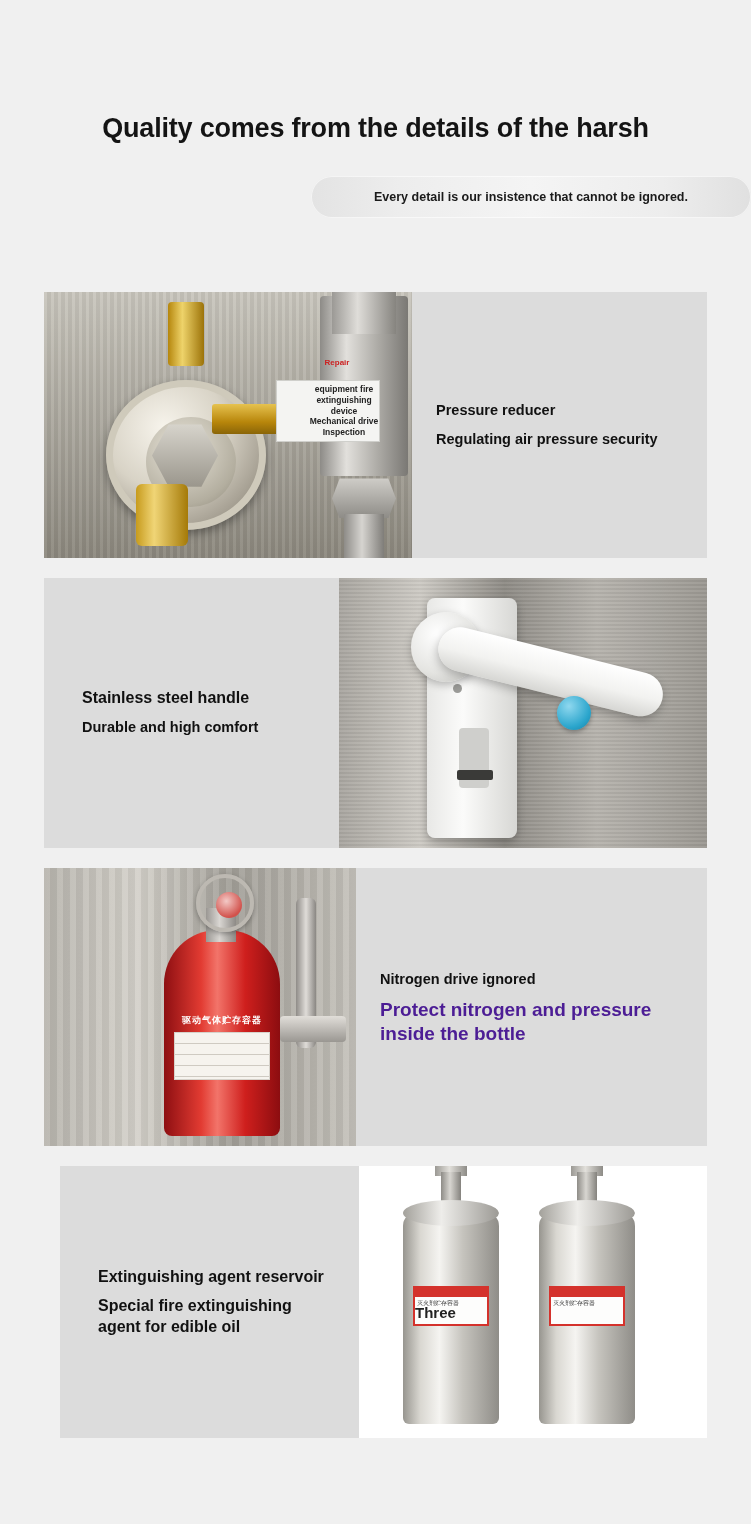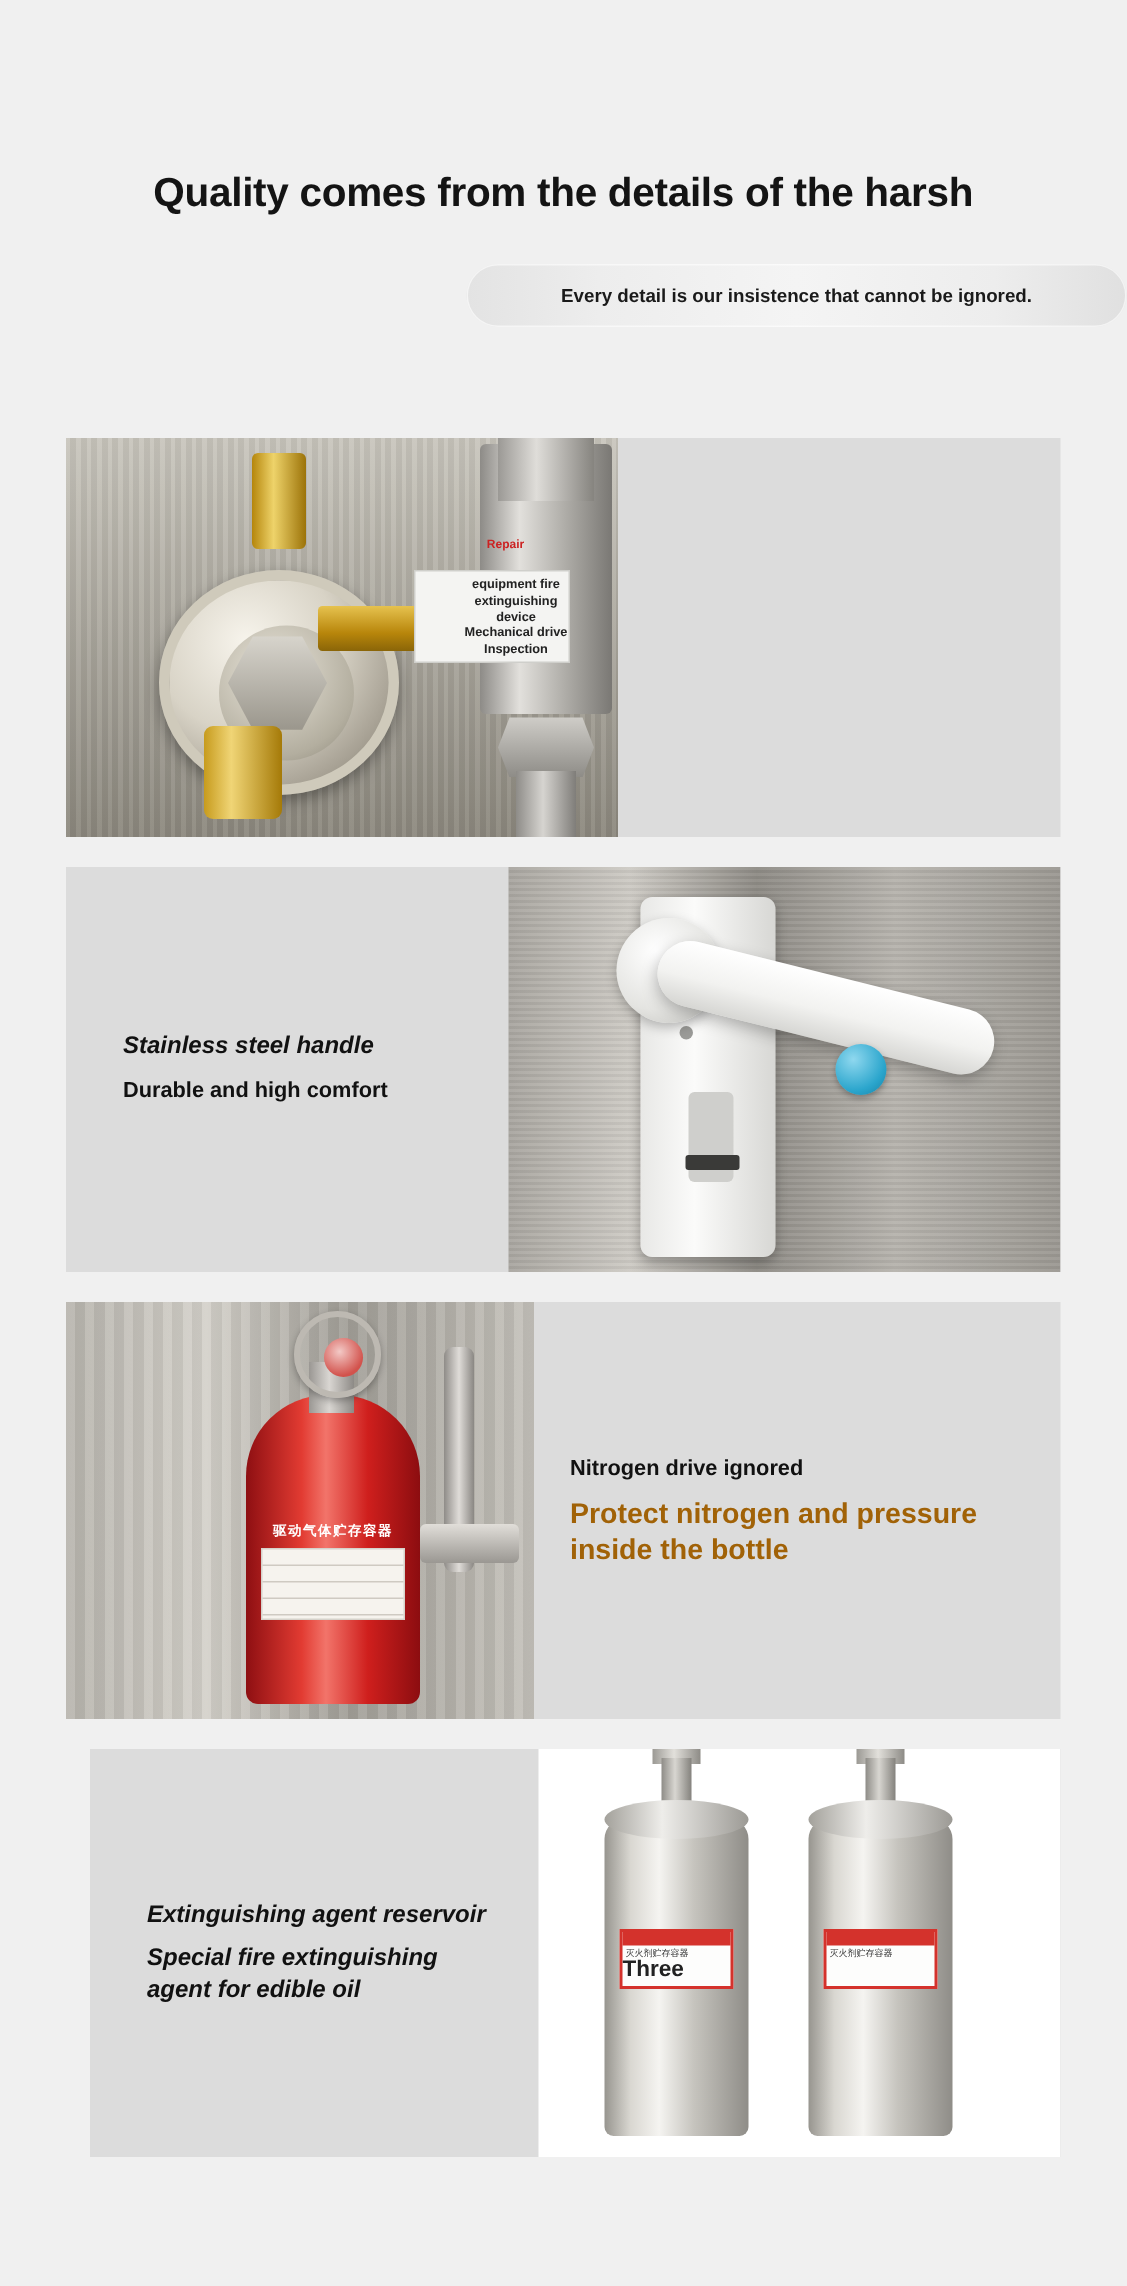--- a/index.html
+++ b/index.html
@@ -86,31 +86,30 @@
   .label-sm {
     font-size: 14.5px;
     font-weight: bold;
     color: #111;
     line-height: 1.45;
     margin: 4px 0;
   }
   .label-lg {
     font-size: 19px;
     font-weight: bold;
-    color: #a16207;
+    color: #4c1d95;
     line-height: 1.25;
     margin: 4px 0;
   }
   .label-md {
     font-size: 16px;
     font-weight: bold;
     color: #111;
     line-height: 1.3;
     margin: 4px 0;
-    font-style: italic;
   }
 
   
   .art1 { width: 368px; height: 100%; background:
       linear-gradient(180deg,#b9b6ad 0%, #cfccc2 18%, #9a958c 60%, #7d796f 100%); }
   .art1 .wallplate {
     position:absolute; left:0; top:0; width:100%; height:100%;
     background: repeating-linear-gradient(90deg, rgba(255,255,255,0.06) 0 3px, rgba(0,0,0,0.05) 3px 7px),
                 linear-gradient(180deg,#c9c6bd,#8c887e);
   }
@@ -320,20 +319,24 @@
         <div class="valvestem"></div>
         <div class="label-red">Repair</div>
         <div class="sticker">
           <div>equipment fire</div>
           <div>extinguishing</div>
           <div>device</div>
           <div>Mechanical drive</div>
           <div>Inspection</div>
         </div>
       </div>
+      <div class="text-col">
+        <div class="label-sm">Pressure reducer</div>
+        <div class="label-sm">Regulating air pressure security</div>
+      </div>
     </div>
 
     <div class="row r2">
       <div class="text-col left">
         <div class="label-md">Stainless steel handle</div>
         <div class="label-sm">Durable and high comfort</div>
       </div>
       <div class="media art2">
         <div class="brushed"></div>
         <div class="doorplate"></div>

